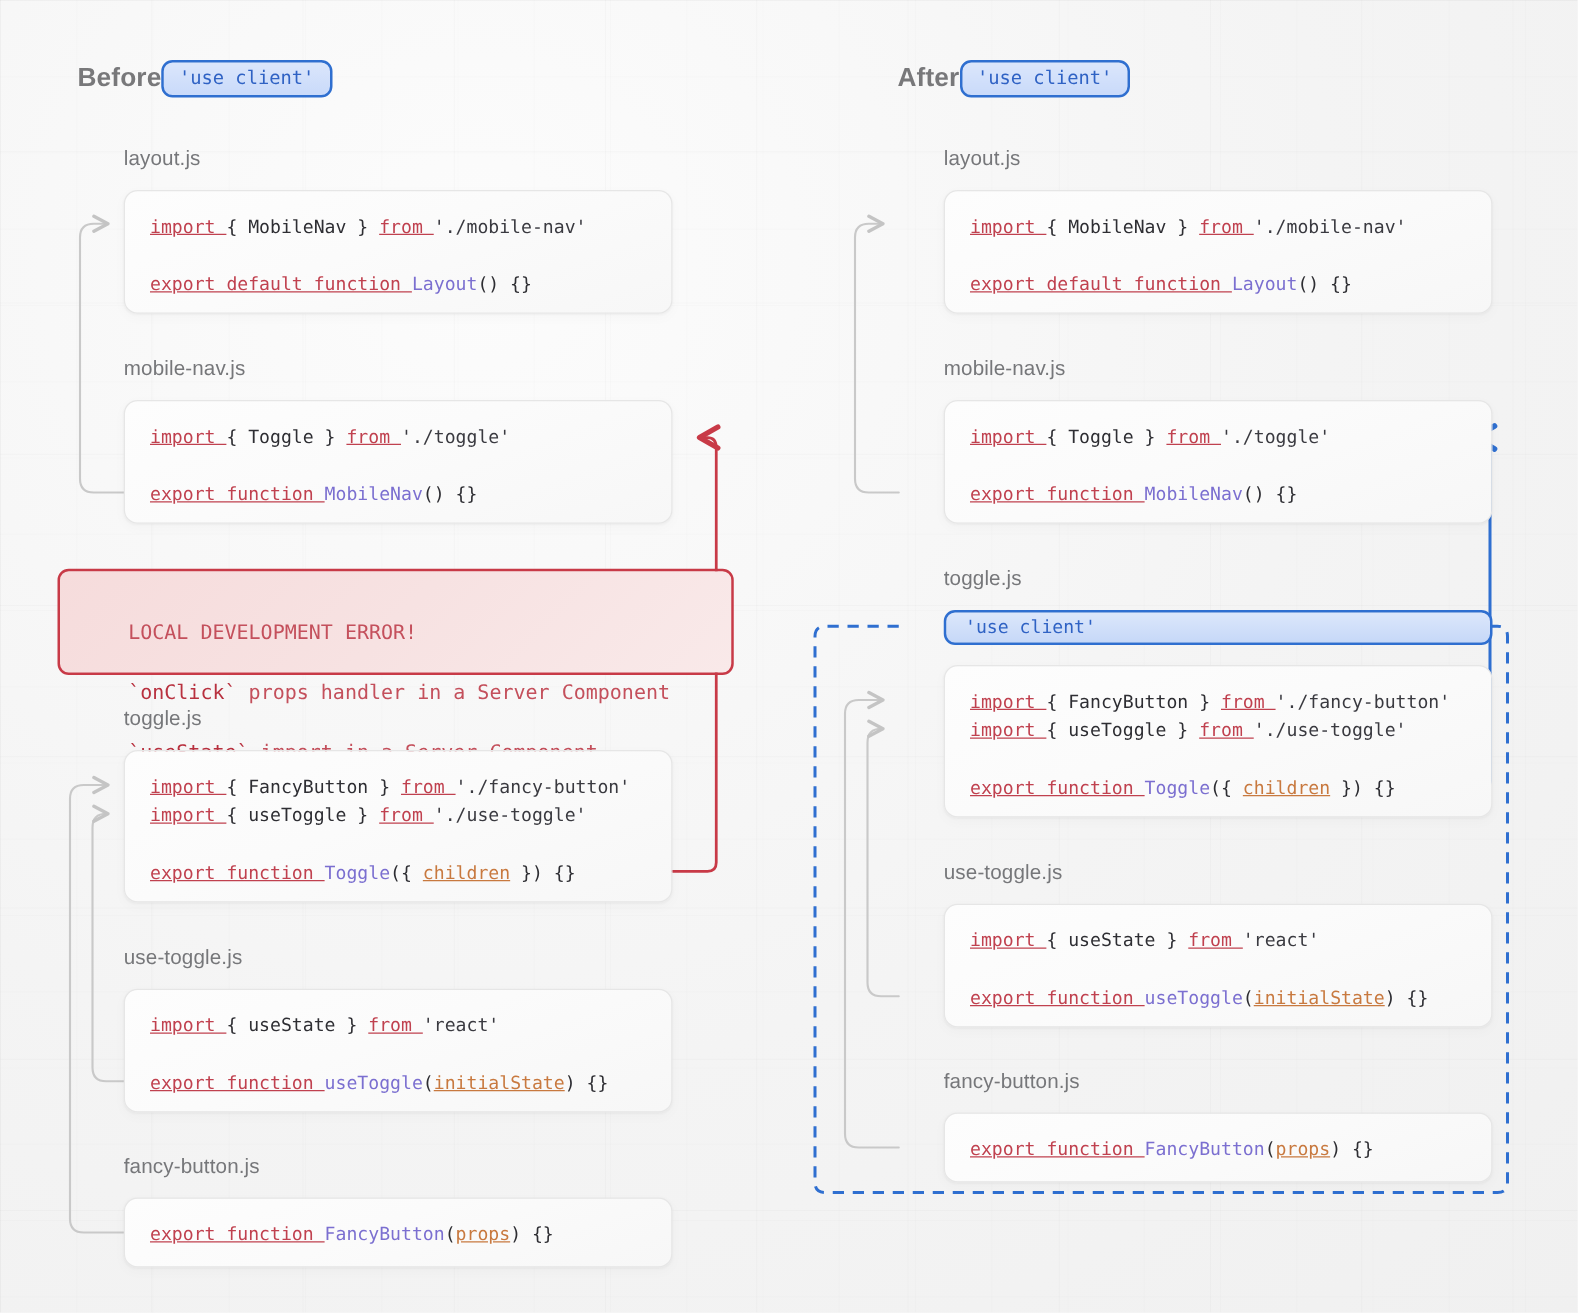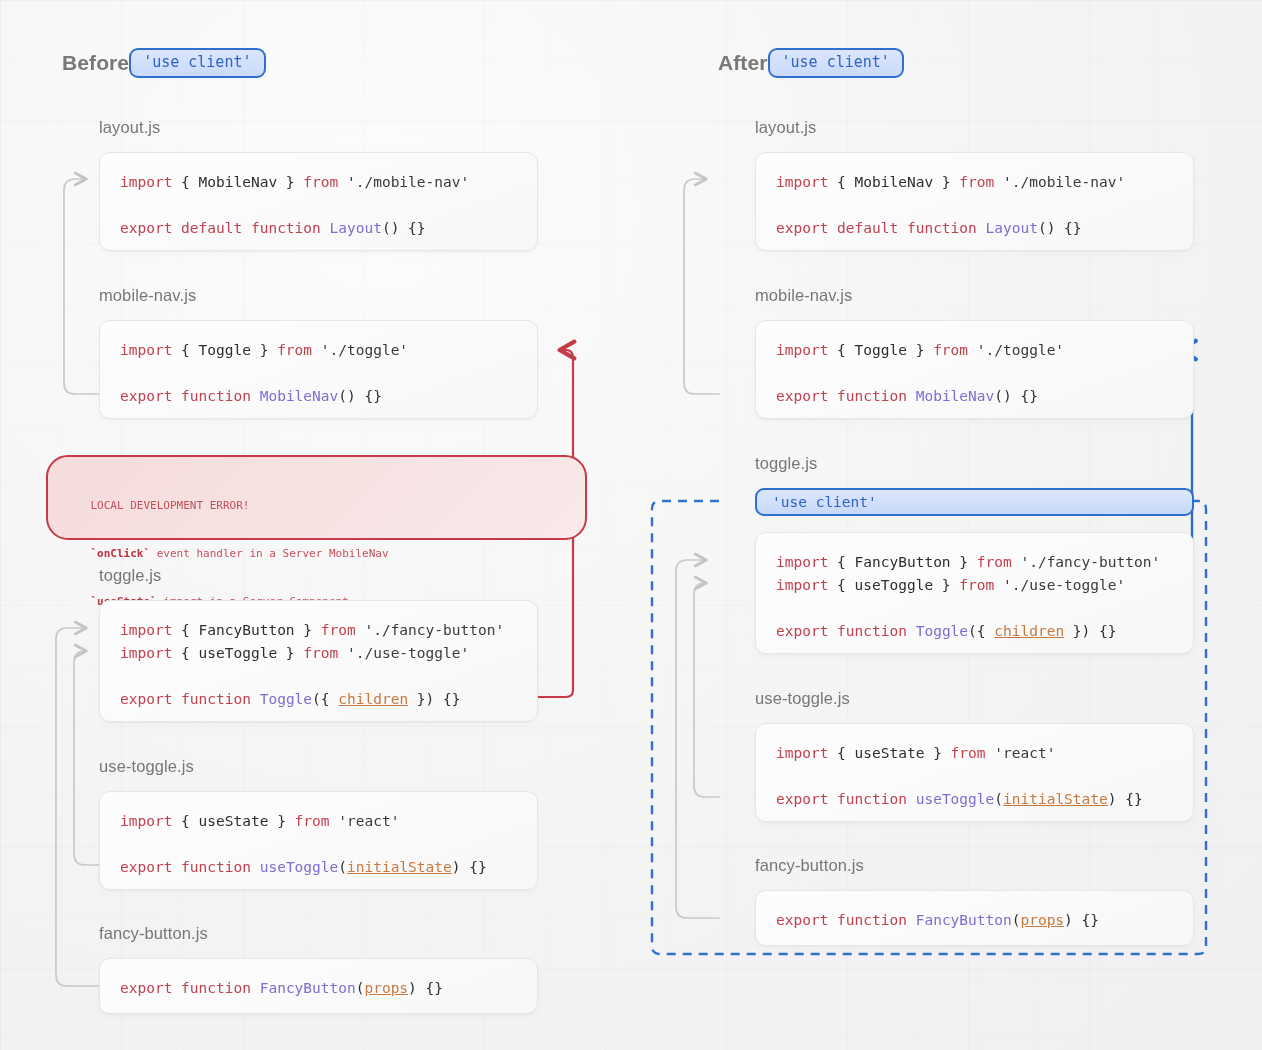--- a/index.html
+++ b/index.html
@@ -67,21 +67,21 @@
     box-shadow: 0 1px 2px rgba(0,0,0,0.035), 0 3px 10px rgba(0,0,0,0.025);
     box-sizing: border-box;
     padding: 18px 20px;
     font-family: "DejaVu Sans Mono", monospace;
     font-size: 14.5px;
     line-height: 23px;
     white-space: pre;
     color: #2e2e33;
   }
   .code-card .blank { display: block; height: 23px; }
-  .kw   { color: #c0414f; }
+  .kw   { color: #c0414f; text-decoration: underline; }
   .fn   { color: #7b6fd0; margin-top: 48px; }
   .arg  { color: #c8793f; text-decoration: underline; }
   .str  { color: #3a3a40; }
   .pl   { color: #2e2e33; }
 
   
   #use-client-banner {
     position: absolute;
     box-sizing: border-box;
     background: linear-gradient(180deg, #dce7fb 0%, #c6d8f8 100%);
@@ -94,29 +94,29 @@
     align-items: center;
     padding-left: 15px;
   }
 
   
   #error-box {
     position: absolute;
     box-sizing: border-box;
     background: linear-gradient(135deg, #f6dcdc 0%, #f7e2e2 50%, #f9e9e9 100%);
     border: 2px solid #c83a47;
-    border-radius: 22px;
+    border-radius: 9px;
     padding: 13px 16px 15px 16px;
     font-family: "DejaVu Sans Mono", monospace;
-    font-size: 11px;
+    font-size: 16px;
     line-height: 24px;
     color: #c4505c;
     white-space: pre;
   }
-  #error-box b { color: #b8313f; font-weight: bold; text-align: center; }
+  #error-box b { color: #b8313f; font-weight: normal; text-align: center; }
 
   
   #wires {
     position: absolute; left: 0; top: 0;
     width: 1262px; height: 1050px;
     pointer-events: none;
   }
 </style>
 </head>
 <body>
@@ -179,21 +179,21 @@
   </div>
 
   <div class="file-label" style="left:99px; top:118px;">layout.js</div>
   <div class="code-card" style="left:99px; top:152px; width:439px; height:99px;"><div><span class="kw">import </span><span class="pl">{ MobileNav } </span><span class="kw">from </span><span class="str">'./mobile-nav'</span></div><span class="blank"></span><div><span class="kw">export default function </span><span class="fn">Layout</span><span class="pl">() {}</span></div></div>
 
   <div class="file-label" style="left:99px; top:286px;">mobile-nav.js</div>
   <div class="code-card" style="left:99px; top:320px; width:439px; height:99px;"><div><span class="kw">import </span><span class="pl">{ Toggle } </span><span class="kw">from </span><span class="str">'./toggle'</span></div><span class="blank"></span><div><span class="kw">export function </span><span class="fn">MobileNav</span><span class="pl">() {}</span></div></div>
 
   <div id="error-box" style="left:46px; top:455px; width:541px; height:85px;">
     <span>LOCAL DEVELOPMENT ERROR!</span><br>
-    <b>`onClick`</b><span> event handler in a Server MobileNav</span><br>
+    <b>`onClick`</b><span> props handler in a Server Component</span><br>
     <b>`useState`</b><span> import in a Server Component</span>
   </div>
 
   <div class="file-label" style="left:99px; top:566px;">toggle.js</div>
   <div class="code-card" style="left:99px; top:600px; width:439px; height:122px;"><div><span class="kw">import </span><span class="pl">{ FancyButton } </span><span class="kw">from </span><span class="str">'./fancy-button'</span></div><div><span class="kw">import </span><span class="pl">{ useToggle } </span><span class="kw">from </span><span class="str">'./use-toggle'</span></div><span class="blank"></span><div><span class="kw">export function </span><span class="fn">Toggle</span><span class="pl">({ </span><span class="arg">children</span><span class="pl"> }) {}</span></div></div>
 
   <div class="file-label" style="left:99px; top:757px;">use-toggle.js</div>
   <div class="code-card" style="left:99px; top:791px; width:439px; height:99px;"><div><span class="kw">import </span><span class="pl">{ useState } </span><span class="kw">from </span><span class="str">'react'</span></div><span class="blank"></span><div><span class="kw">export function </span><span class="fn">useToggle</span><span class="pl">(</span><span class="arg">initialState</span><span class="pl">) {}</span></div></div>
 
   <div class="file-label" style="left:99px; top:924px;">fancy-button.js</div>

